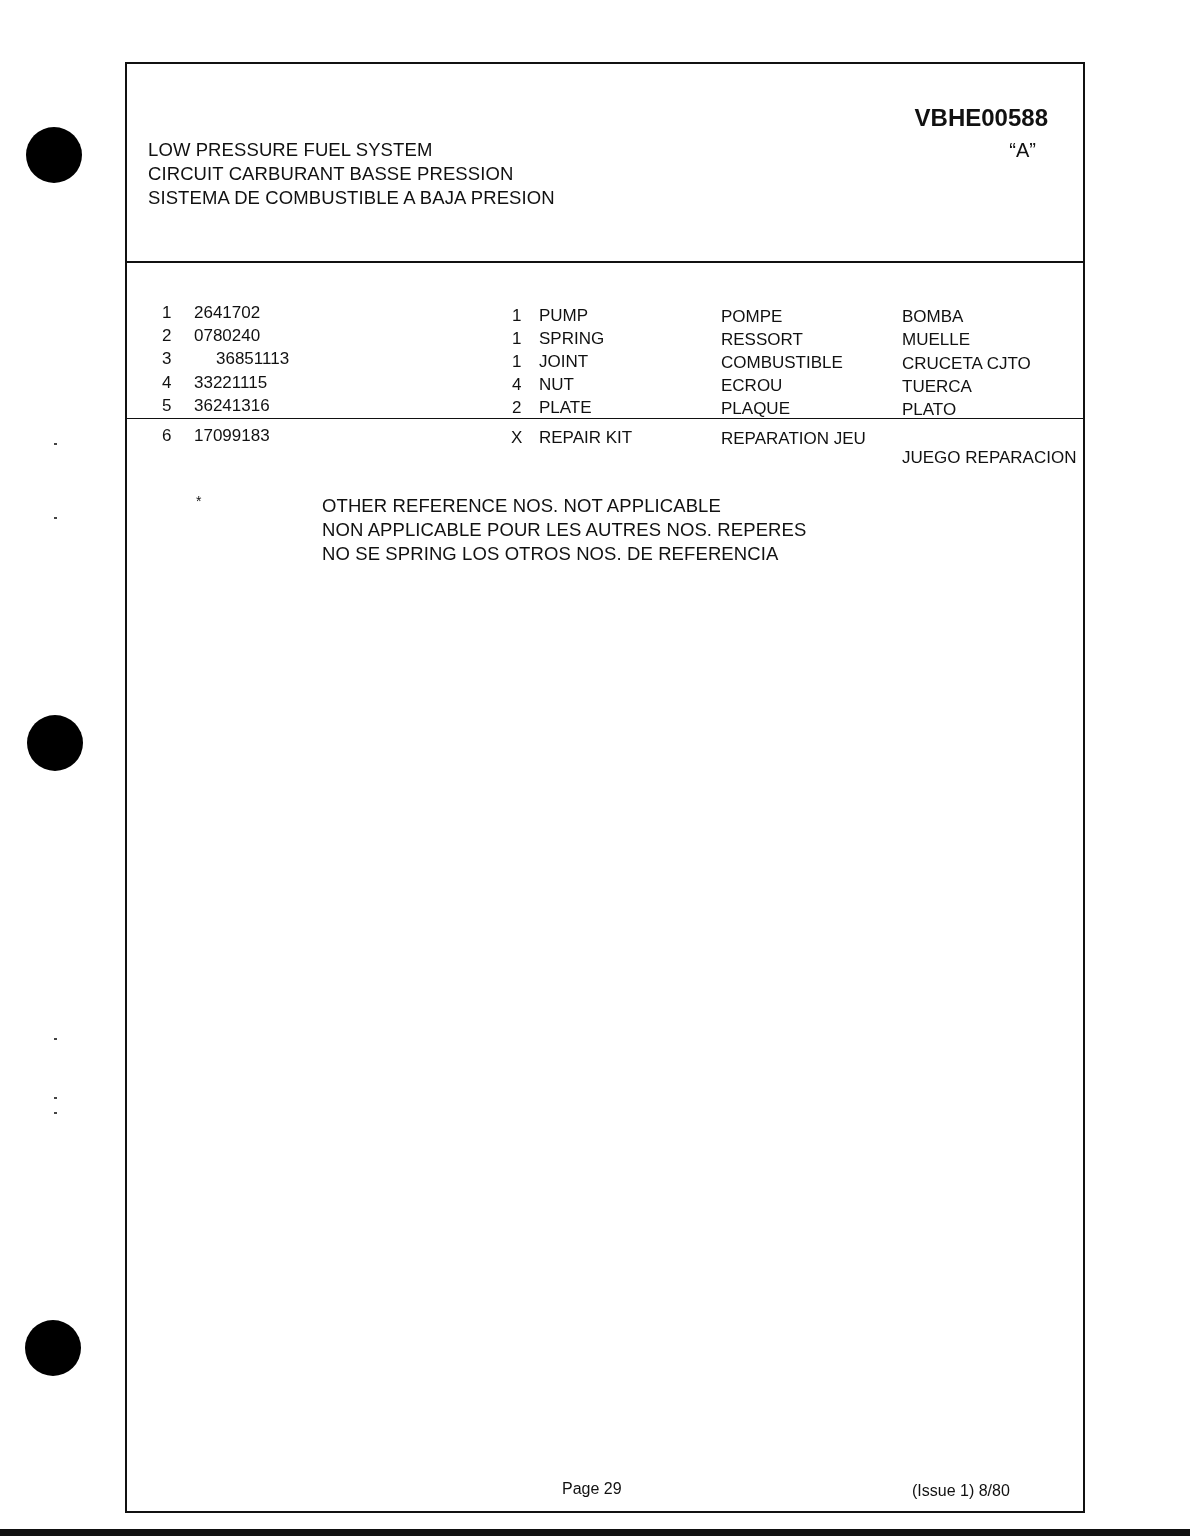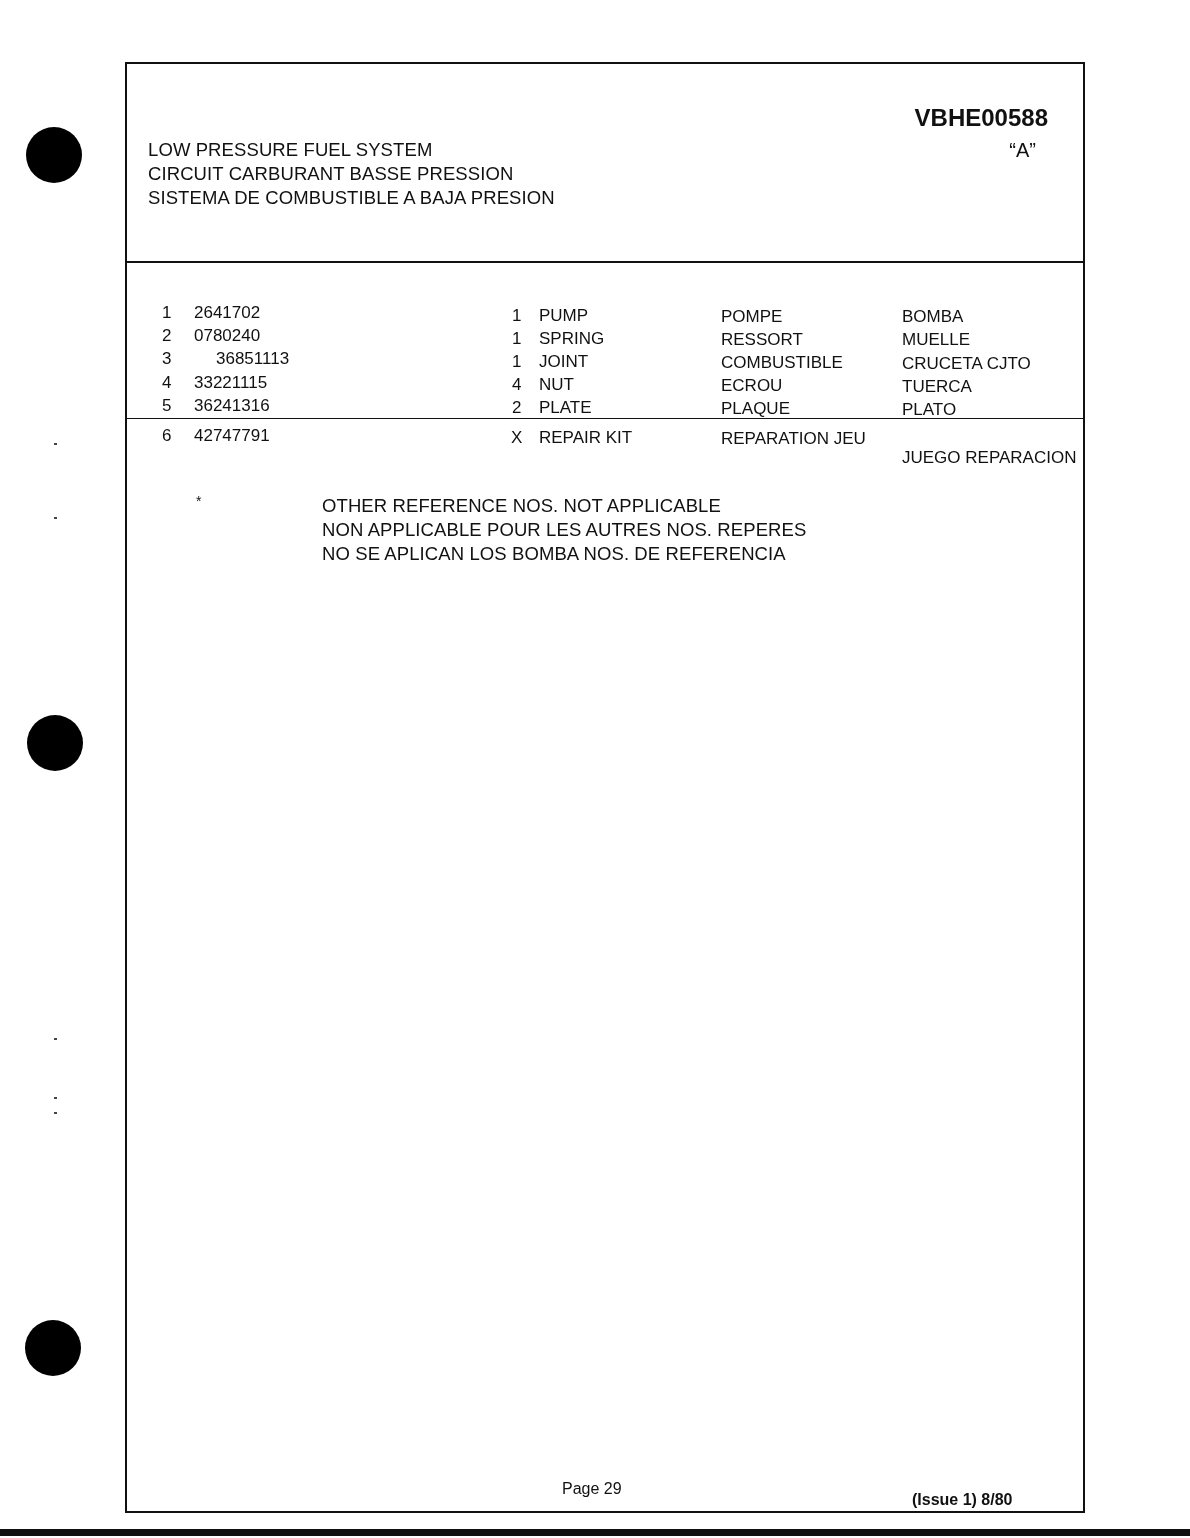--- a/index.html
+++ b/index.html
@@ -11,21 +11,21 @@
   .frame {
     position:absolute; left:125px; top:62px; width:956px; height:1447px;
     border:2px solid #111; box-sizing:content-box;
   }
   .hdiv { position:absolute; left:125px; width:960px; height:2px; background:#111; }
   .t { position:absolute; white-space:nowrap; font-size:18px; line-height:22px; }
   .sys { font-size:18.5px; letter-spacing:0.1px; }
   .docno { font-weight:bold; font-size:24px; line-height:28px; }
   .rows .t { font-size:17px; }
   .foot { font-size:16px; }
-  .bold { font-weight:bold;margin-top:9px; }
+  .bold { font-weight:normal; }
   .bottombar { position:absolute; left:0; top:1529px; width:1190px; height:7px; background:#111; }
   .speck { position:absolute; width:3px; height:2px; background:#444; }
 </style>
 </head>
 <body>
 
 <div class="hole" style="left:26px; top:127px;"></div>
 <div class="hole" style="left:27px; top:715px;"></div>
 <div class="hole" style="left:25px; top:1320px;"></div>
 
@@ -88,29 +88,29 @@
     <div class="t" style="left:162px; top:395px;">5</div>
     <div class="t" style="left:194px; top:395px;">36241316</div>
     <div class="t" style="left:512px; top:397px;">2</div>
     <div class="t" style="left:539px; top:397px;">PLATE</div>
     <div class="t" style="left:721px; top:398px;">PLAQUE</div>
     <div class="t" style="left:902px; top:399px;">PLATO</div>
   </div>
 
   <div>
     <div class="t" style="left:162px; top:425px;">6</div>
-    <div class="t" style="left:194px; top:425px;">42747791</div>
+    <div class="t" style="left:194px; top:425px;">17099183</div>
     <div class="t" style="left:511px; top:427px;">X</div>
     <div class="t" style="left:539px; top:427px;">REPAIR KIT</div>
     <div class="t" style="left:721px; top:428px;">REPARATION JEU</div>
     <div class="t" style="left:902px; top:447px;">JUEGO REPARACION</div>
   </div>
 </div>
 
 <div class="t" style="left:196px; top:490px; font-size:14px;">*</div>
 <div class="t sys" style="left:322px; top:495px;">OTHER REFERENCE NOS. NOT APPLICABLE</div>
 <div class="t sys" style="left:322px; top:519px;">NON APPLICABLE POUR LES AUTRES NOS. REPERES</div>
-<div class="t sys" style="left:322px; top:543px;">NO SE APLICAN LOS BOMBA NOS. DE REFERENCIA</div>
+<div class="t sys" style="left:322px; top:543px;">NO SE SPRING LOS OTROS NOS. DE REFERENCIA</div>
 
 <div class="t foot" style="left:562px; top:1478px;">Page 29</div>
 <div class="t foot bold" style="left:912px; top:1480px;">(Issue 1) 8/80</div>
 
 <div class="bottombar"></div>
 
 </body></html>

